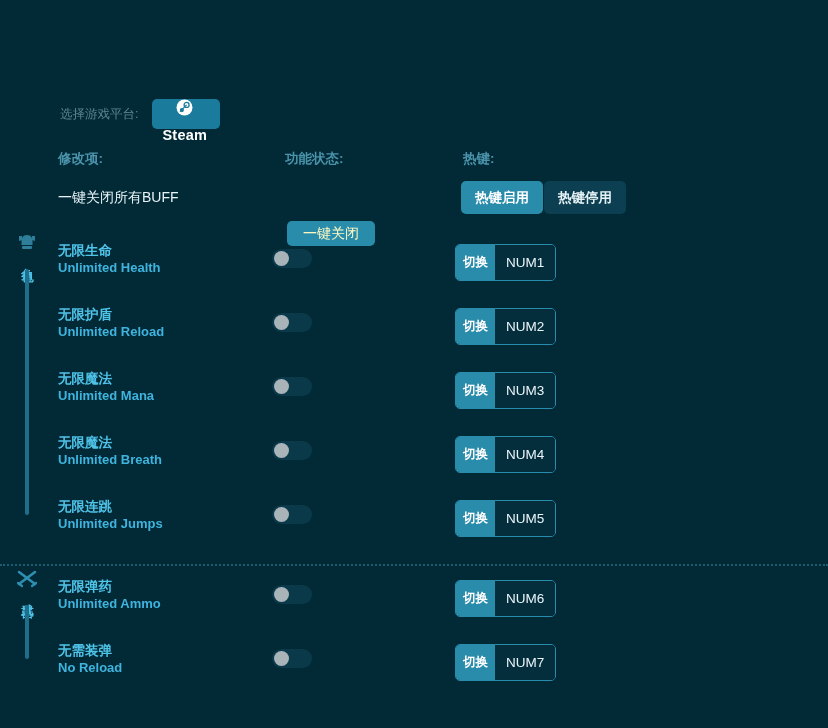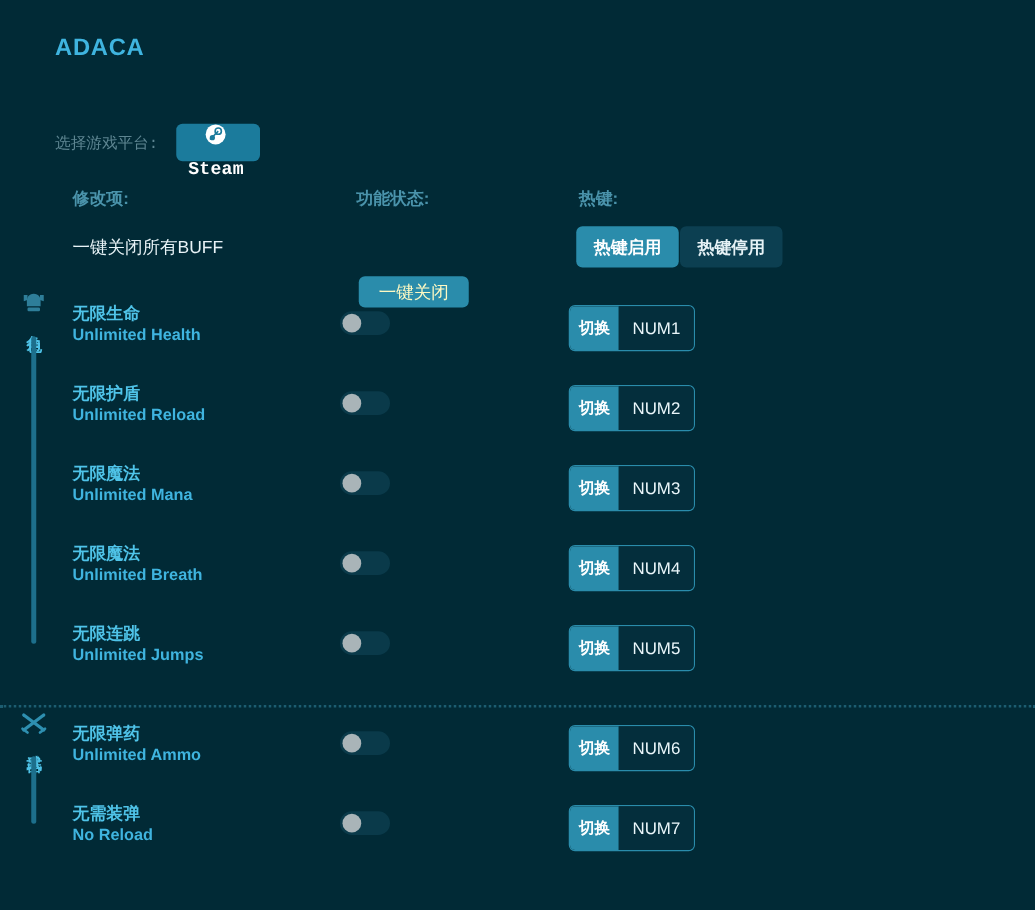--- a/index.html
+++ b/index.html
@@ -61,23 +61,22 @@
     font-weight: bold;
     color: #3fb4df;
     letter-spacing: 0.6px;
     margin-top: 10px;
   }
 
   
   .platform-row {
     display: flex;
     align-items: center;
-    padding-left: 44px;
+    padding-left: 60px;
     height: 44px;
-    font-family: Liberation Mono, monospace;
   }
   .platform-label {
     font-size: 12.5px;
     color: #5d8591;
     white-space: nowrap;
   }
   .platform-btn {
     margin-left: 14px;
     background: #1b7b9c;
     border: none;
@@ -286,21 +285,20 @@
     height: 1px;
     margin: 0;
     border-top: 2px dotted #21677c;
     opacity: 0.85;
   }
 </style>
 </head>
 <body>
 
 <div class="header">
-  <div class="game-title-en">ADACA</div>
 </div>
 
 <div class="platform-row">
   <div class="platform-label">选择游戏平台:</div>
   <div class="platform-btn">
     <span>
       <svg width="17" height="17" viewBox="0 0 17 17" aria-hidden="true">
         <circle cx="8.5" cy="8.5" r="8" fill="#ffffff"></circle>
         <circle cx="10.6" cy="5.9" r="2.5" fill="none" stroke="#1b7b9c" stroke-width="1.3"></circle>
         <circle cx="5.9" cy="11.1" r="2.1" fill="#1b7b9c"></circle>

